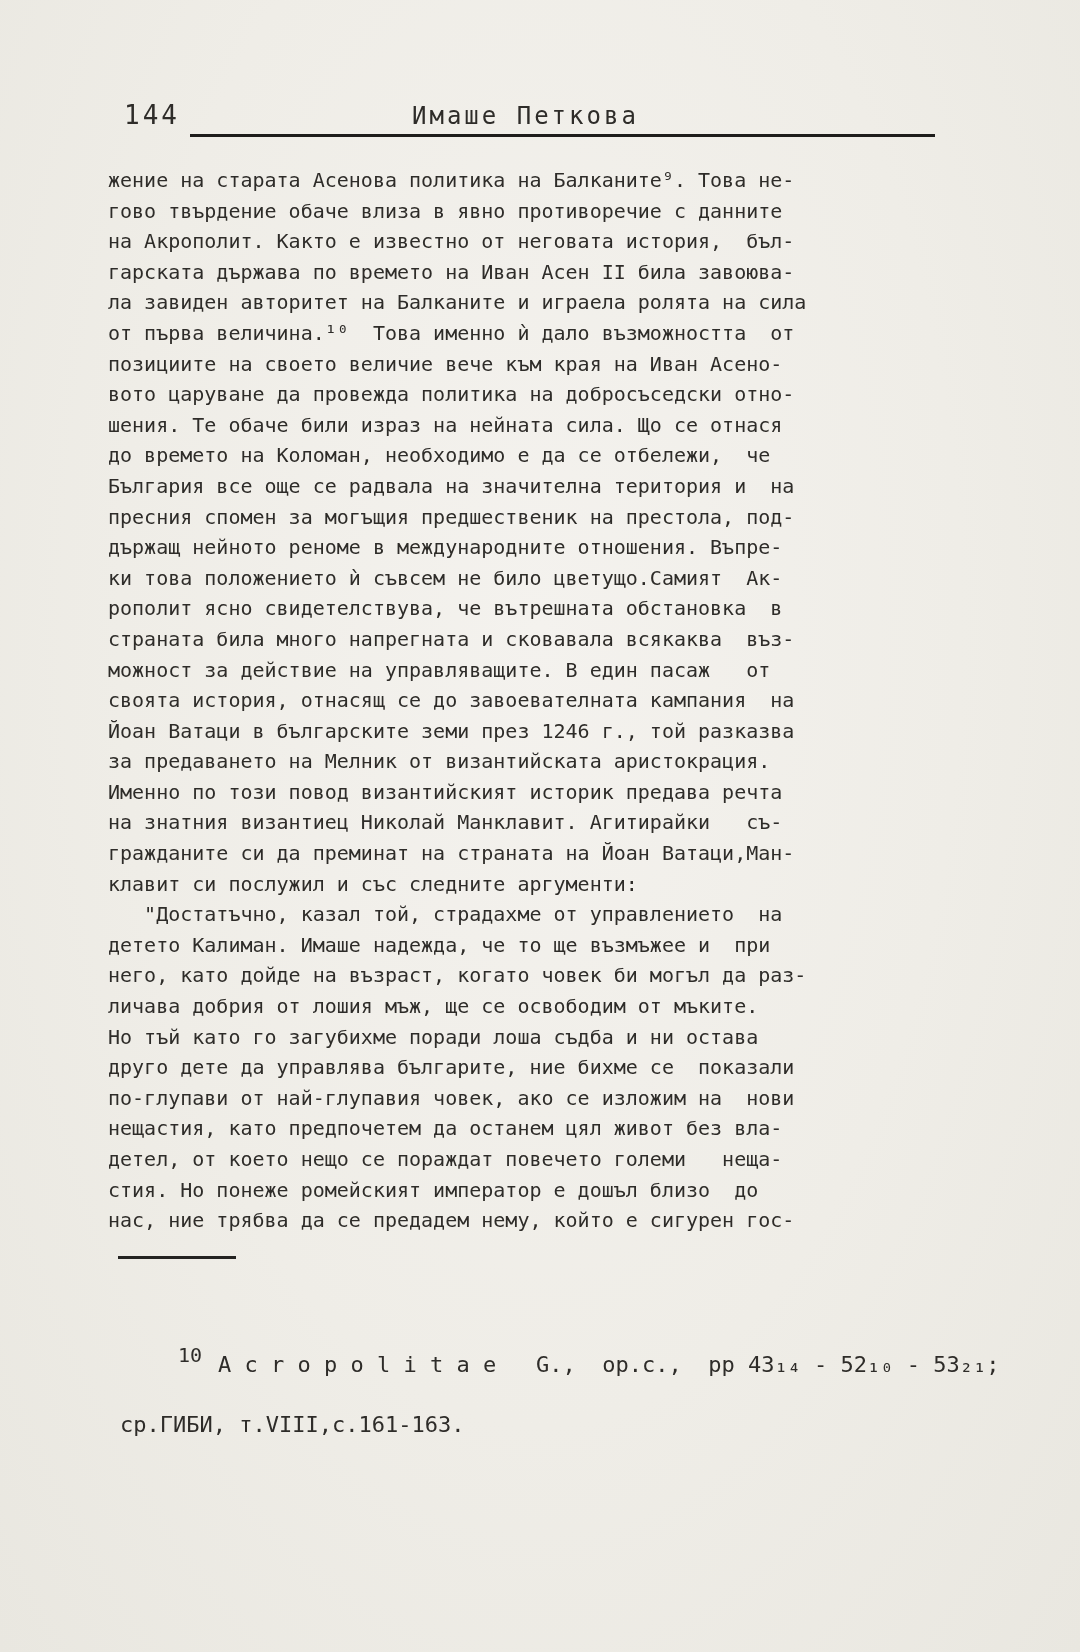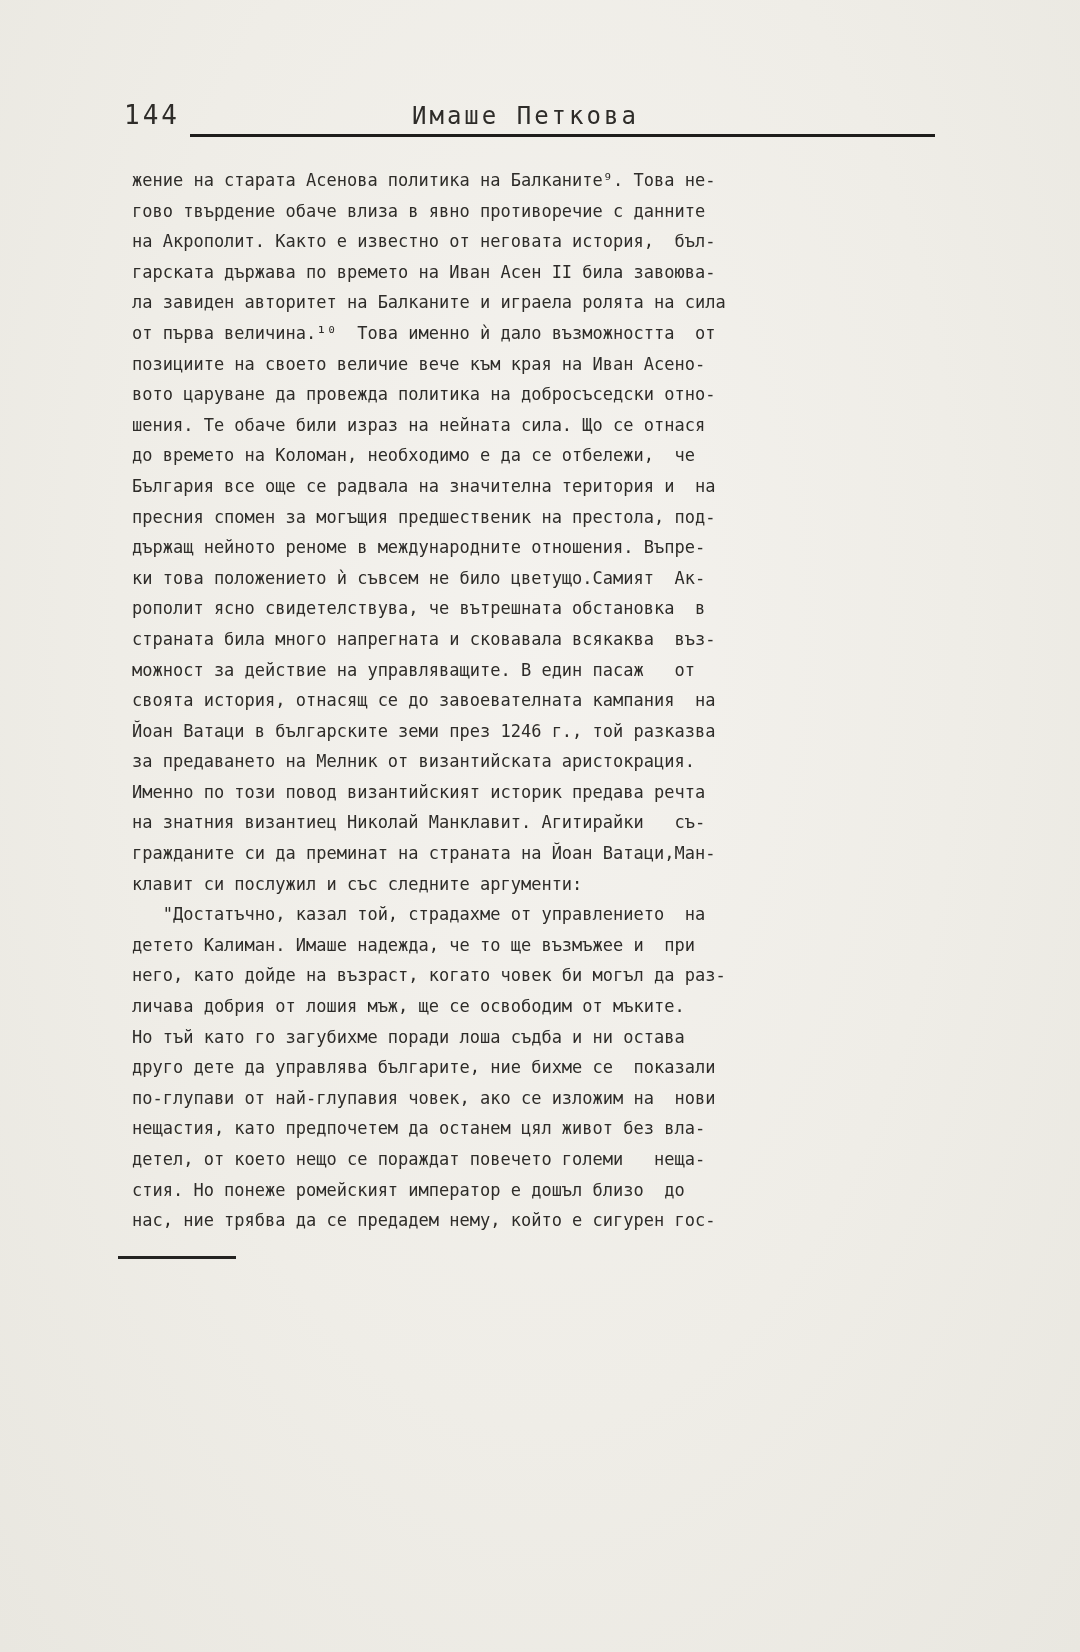--- a/index.html
+++ b/index.html
@@ -31,24 +31,24 @@
   .header-rule {
     position: absolute;
     left: 190px;
     top: 134px;
     width: 745px;
     height: 3px;
     background: #1e1d1b;
   }
   .body-text {
     position: absolute;
-    left: 132px;
+    left: 108px;
     top: 165px;
     width: 840px;
-    font-size: 17px;
+    font-size: 20px;
     line-height: 30.6px;
     white-space: pre;
   }
   .body-text .line { height: 30.6px; }
   .footnote-rule {
     position: absolute;
     left: 118px;
     top: 1256px;
     width: 118px;
     height: 3px;
@@ -82,15 +82,18 @@
 
   <div class="header-title">Имаше Петкова</div>
 
   <div class="header-rule"></div>
 
   <div class="body-text" id="body-lines"><div class="line">жение на старата Асенова политика на Балканите⁹. Това не-</div><div class="line">гово твърдение обаче влиза в явно противоречие с данните</div><div class="line">на Акрополит. Както е известно от неговата история,  бъл-</div><div class="line">гарската държава по времето на Иван Асен II била завоюва-</div><div class="line">ла завиден авторитет на Балканите и играела ролята на сила</div><div class="line">от първа величина.¹⁰  Това именно ѝ дало възможността  от</div><div class="line">позициите на своето величие вече към края на Иван Асено-</div><div class="line">вото царуване да провежда политика на добросъседски отно-</div><div class="line">шения. Те обаче били израз на нейната сила. Що се отнася</div><div class="line">до времето на Коломан, необходимо е да се отбележи,  че</div><div class="line">България все още се радвала на значителна територия и  на</div><div class="line">пресния спомен за могъщия предшественик на престола, под-</div><div class="line">държащ нейното реноме в международните отношения. Въпре-</div><div class="line">ки това положението ѝ съвсем не било цветущо.Самият  Ак-</div><div class="line">рополит ясно свидетелствува, че вътрешната обстановка  в</div><div class="line">страната била много напрегната и сковавала всякаква  въз-</div><div class="line">можност за действие на управляващите. В един пасаж   от</div><div class="line">своята история, отнасящ се до завоевателната кампания  на</div><div class="line">Йоан Ватаци в българските земи през 1246 г., той разказва</div><div class="line">за предаването на Мелник от византийската аристокрация.</div><div class="line">Именно по този повод византийският историк предава речта</div><div class="line">на знатния византиец Николай Манклавит. Агитирайки   съ-</div><div class="line">гражданите си да преминат на страната на Йоан Ватаци,Ман-</div><div class="line">клавит си послужил и със следните аргументи:</div><div class="line">   "Достатъчно, казал той, страдахме от управлението  на</div><div class="line">детето Калиман. Имаше надежда, че то ще възмъжее и  при</div><div class="line">него, като дойде на възраст, когато човек би могъл да раз-</div><div class="line">личава добрия от лошия мъж, ще се освободим от мъките.</div><div class="line">Но тъй като го загубихме поради лоша съдба и ни остава</div><div class="line">друго дете да управлява българите, ние бихме се  показали</div><div class="line">по-глупави от най-глупавия човек, ако се изложим на  нови</div><div class="line">нещастия, като предпочетем да останем цял живот без вла-</div><div class="line">детел, от което нещо се пораждат повечето големи   неща-</div><div class="line">стия. Но понеже ромейският император е дошъл близо  до</div><div class="line">нас, ние трябва да се предадем нему, който е сигурен гос-</div></div>
 
   <div class="footnote-rule"></div>
 
   <div class="footnotes">
+    <div class="footnote fn10"><span class="fn-marker">10</span><span>A c r o p o l i t a e   G.,  op.c.,  pp 43₁₄ - 52₁₀ - 53₂₁;</span>
+      <div class="fn-continuation">ср.ГИБИ, т.VIII,с.161-163.</div>
+    </div>
   </div>
 
 </div>
 
 </body></html>

